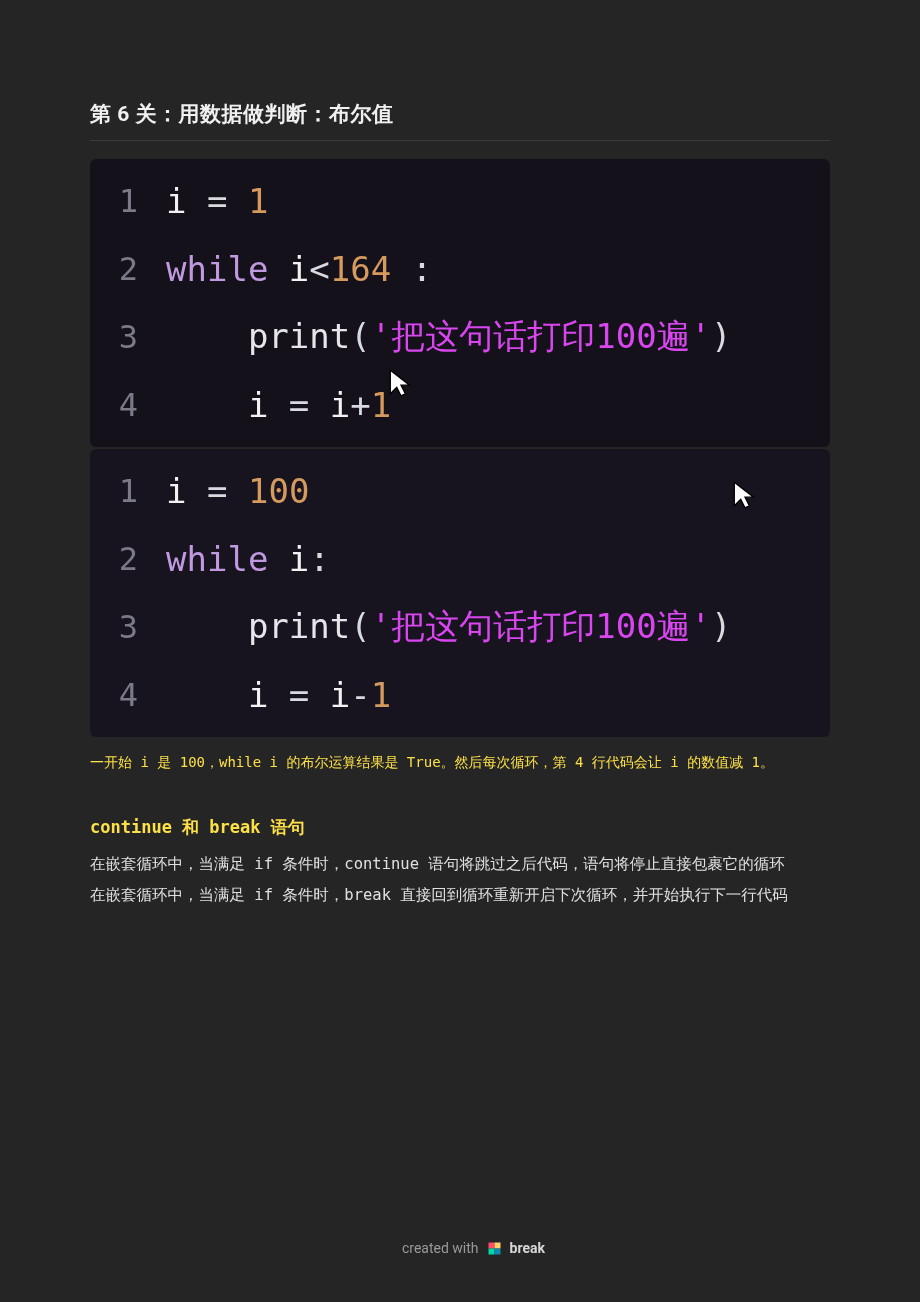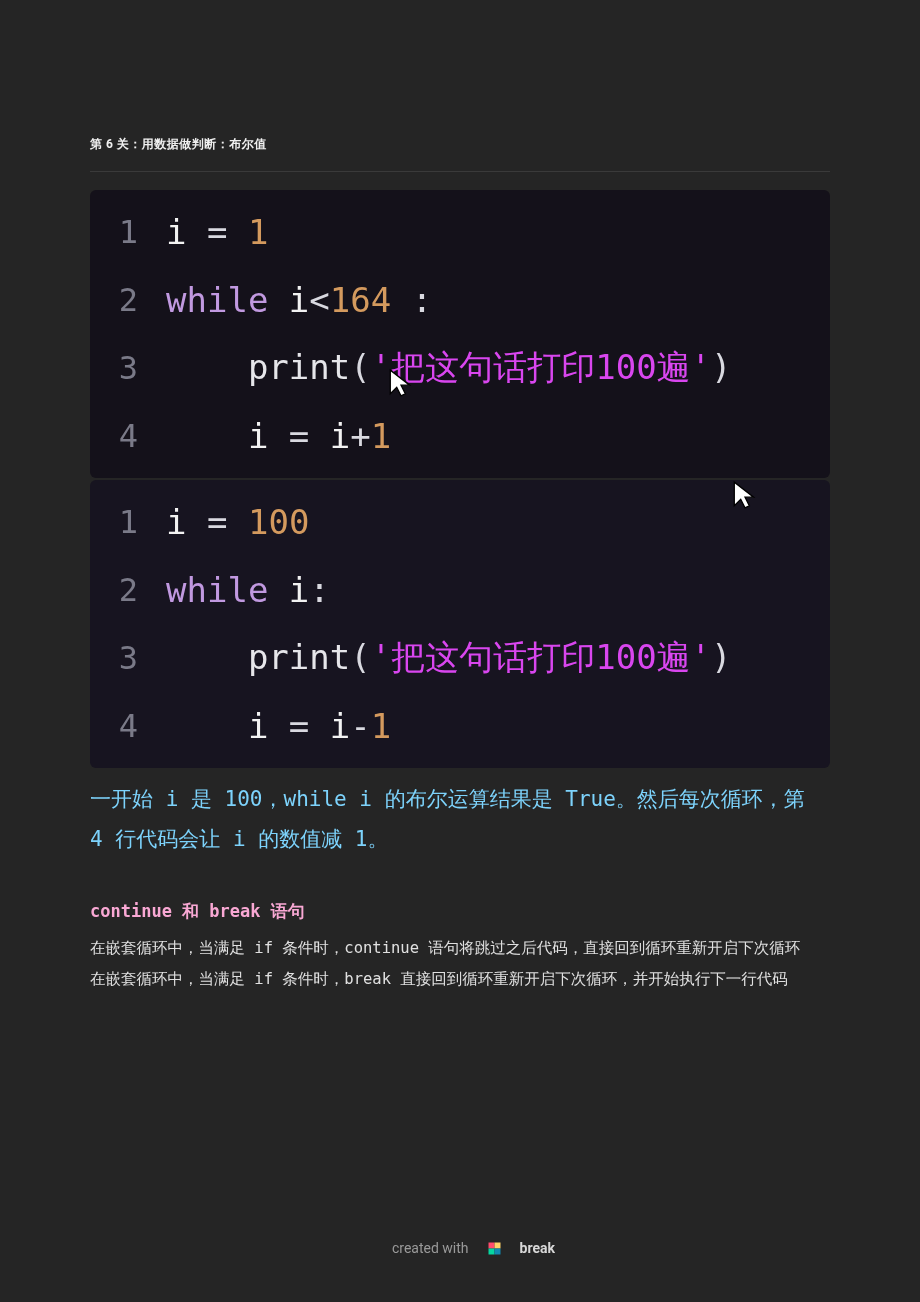--- a/index.html
+++ b/index.html
@@ -9,28 +9,27 @@
     font-family: -apple-system, BlinkMacSystemFont, "Segoe UI", Roboto, sans-serif;
     width: 920px;
     height: 1302px;
     position: relative;
     overflow: hidden;
   }
   .content {
     padding: 100px 90px 0 90px;
   }
   .title {
-    font-size: 12px;
+    font-size: 21px;
     font-weight: 700;
     color: #f0f0f0;
-    padding-bottom: 18px;
+    padding-bottom: 12px;
     border-bottom: 1px solid #3a3a3a;
     margin-bottom: 18px;
     letter-spacing: 0.5px;
-    margin-top: 36px;
   }
   .code-block {
     background: #14111a;
     border-radius: 6px;
     padding: 8px 0;
     margin-bottom: 2px;
     font-family: "SF Mono", ui-monospace, Menlo, Consolas, monospace;
     position: relative;
   }
   .code-block.second {
@@ -61,30 +60,30 @@
   .tok-fn  { color: #e6e6ea; }
   .tok-str { color: #d946ef; }
   .tok-punc{ color: #d9d9e0; }
   .cursor-svg {
     position: absolute;
     width: 26px;
     height: 30px;
     pointer-events: none;
   }
   .desc {
-    font-size: 21px;
-    color: #7dd3fc;
+    font-size: 14px;
+    color: #fde047;
     line-height: 1.9;
     margin-top: 12px;
     font-family: ui-monospace, "SF Mono", Menlo, Consolas, monospace;
   }
   .section-heading {
     font-size: 17px;
     font-weight: 700;
-    color: #f9a8d4;
+    color: #fde047;
     margin-top: 40px;
     margin-bottom: 10px;
     font-family: ui-monospace, "SF Mono", Menlo, Consolas, monospace;
   }
   .para {
     font-size: 15.5px;
     color: #e0e0e0;
     line-height: 2.0;
     font-family: ui-monospace, "SF Mono", Menlo, Consolas, monospace;
   }
@@ -92,21 +91,21 @@
     position: absolute;
     bottom: 46px;
     left: 0;
     right: 0;
     text-align: center;
     font-size: 14px;
     color: #9a9a9a;
     display: flex;
     align-items: center;
     justify-content: center;
-    gap: 18px;
+    gap: 8px;
     padding-left: 27px;
   }
   .craft-logo {
     width: 15px;
     height: 15px;
     display: inline-block;
   }
   .craft-text {
     font-weight: 700;
     color: #d8d8d8;
@@ -154,21 +153,21 @@
     </div>
       <div class="code-line">
       <span class="ln">4</span>
       <span class="code-txt"><span>    </span><span class="tok-var">i</span><span> </span><span class="tok-op">=</span><span> </span><span class="tok-var">i</span><span class="tok-op">-</span><span class="tok-num">1</span></span>
     </div>
     </div>
 
   <p class="desc">一开始 i 是 100，while  i 的布尔运算结果是 True。然后每次循环，第 4 行代码会让 i 的数值减 1。</p>
 
   <h3 class="section-heading">continue 和 break 语句</h3>
-  <p class="para">在嵌套循环中，当满足 if 条件时，continue 语句将跳过之后代码，直接回到循环重新开启下次循环</p>
+  <p class="para">在嵌套循环中，当满足 if 条件时，continue 语句将跳过之后代码，语句将停止直接包裹它的循环</p>
   <p class="para">在嵌套循环中，当满足 if 条件时，break 直接回到循环重新开启下次循环，并开始执行下一行代码</p>
 
 </div>
 
 <div class="footer">
   <span>created with</span>
   <span class="craft-logo">
     <svg viewBox="0 0 20 20">
       <path d="M2 2 L10 2 L10 10 L2 10 Z" fill="#ff4d6d"></path>
       <path d="M10 2 L18 2 L18 10 L10 10 Z" fill="#ffd166"></path>

